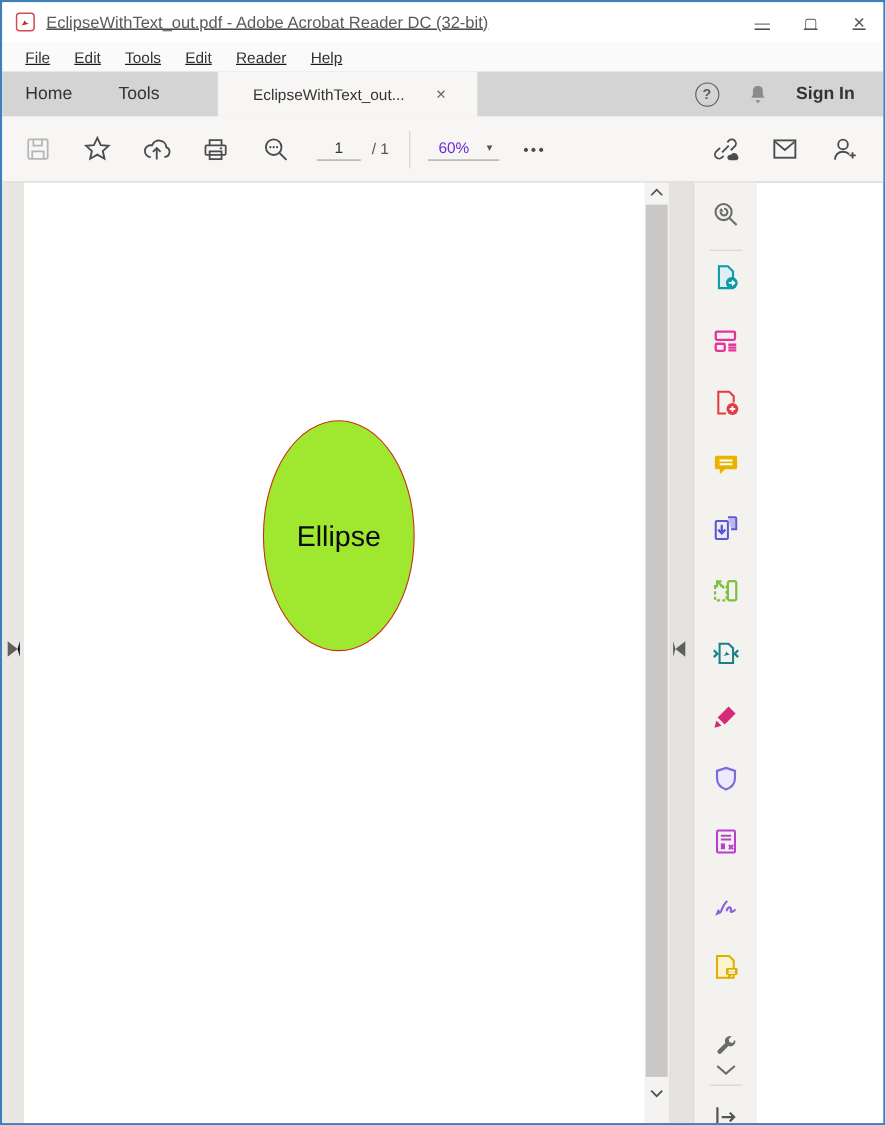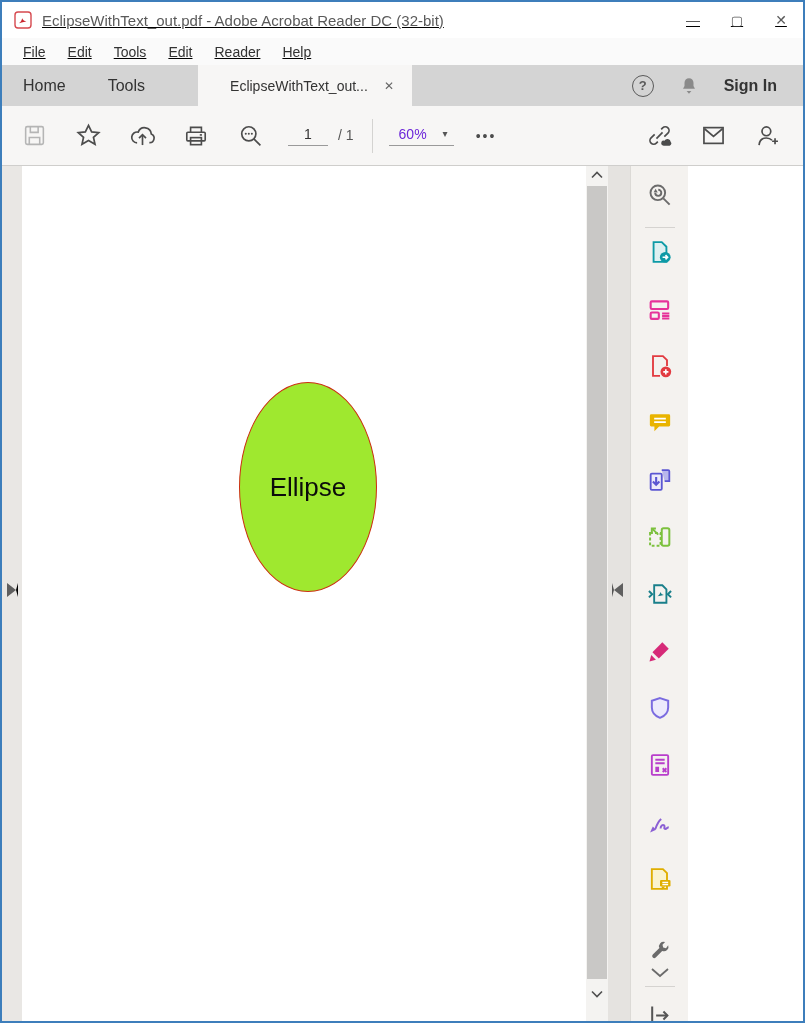--- a/index.html
+++ b/index.html
@@ -29,22 +29,22 @@
 
   
   .menubar{height:27px; background:var(--menubar-bg); display:flex; align-items:center;
     padding-left:10px; gap:0; flex:0 0 27px;text-decoration:underline;}
   .menu-item{font-size:14px; color:var(--text-dark); padding:3px 11px; background:none; border:none;}
 
   
   .tabbar{height:41px; background:var(--tabbar-bg); display:flex; align-items:stretch; flex:0 0 41px;}
   .tab-btn{font-size:16px; color:var(--text-dark); padding:12px 21px; display:flex; align-items:center;
     background:none; border:none;}
-  .doc-tab{margin-left:32px; width:214px; background:var(--active-tab-bg); display:flex;
-    align-items:center; padding:0 18px 0 32px; gap:14px;}
+  .doc-tab{margin-left:32px; width:236px; background:var(--active-tab-bg); display:flex;
+    align-items:center; padding:0 28px 0 32px; gap:14px;}
   .doc-tab .tab-label{font-size:14px; color:var(--text-dark); white-space:nowrap; overflow:hidden; flex:1;}
   .doc-tab .tab-close{font-size:12px; color:#666; background:none; border:none;}
   .tabbar-right{margin-left:auto; display:flex; align-items:center; gap:24px; padding-right:26px;}
   .help-circle{width:22px; height:22px; border:1.7px solid #5a5a5a; border-radius:50%;
     display:flex; align-items:center; justify-content:center; font-size:13px; font-weight:bold;
     color:#5a5a5a; background:none;}
   .bell-btn{background:none; border:none; display:flex; flex-direction:column; align-items:center;}
   .signin-btn{font-size:16px; font-weight:600; color:#333; background:none; border:none;}
 
   

